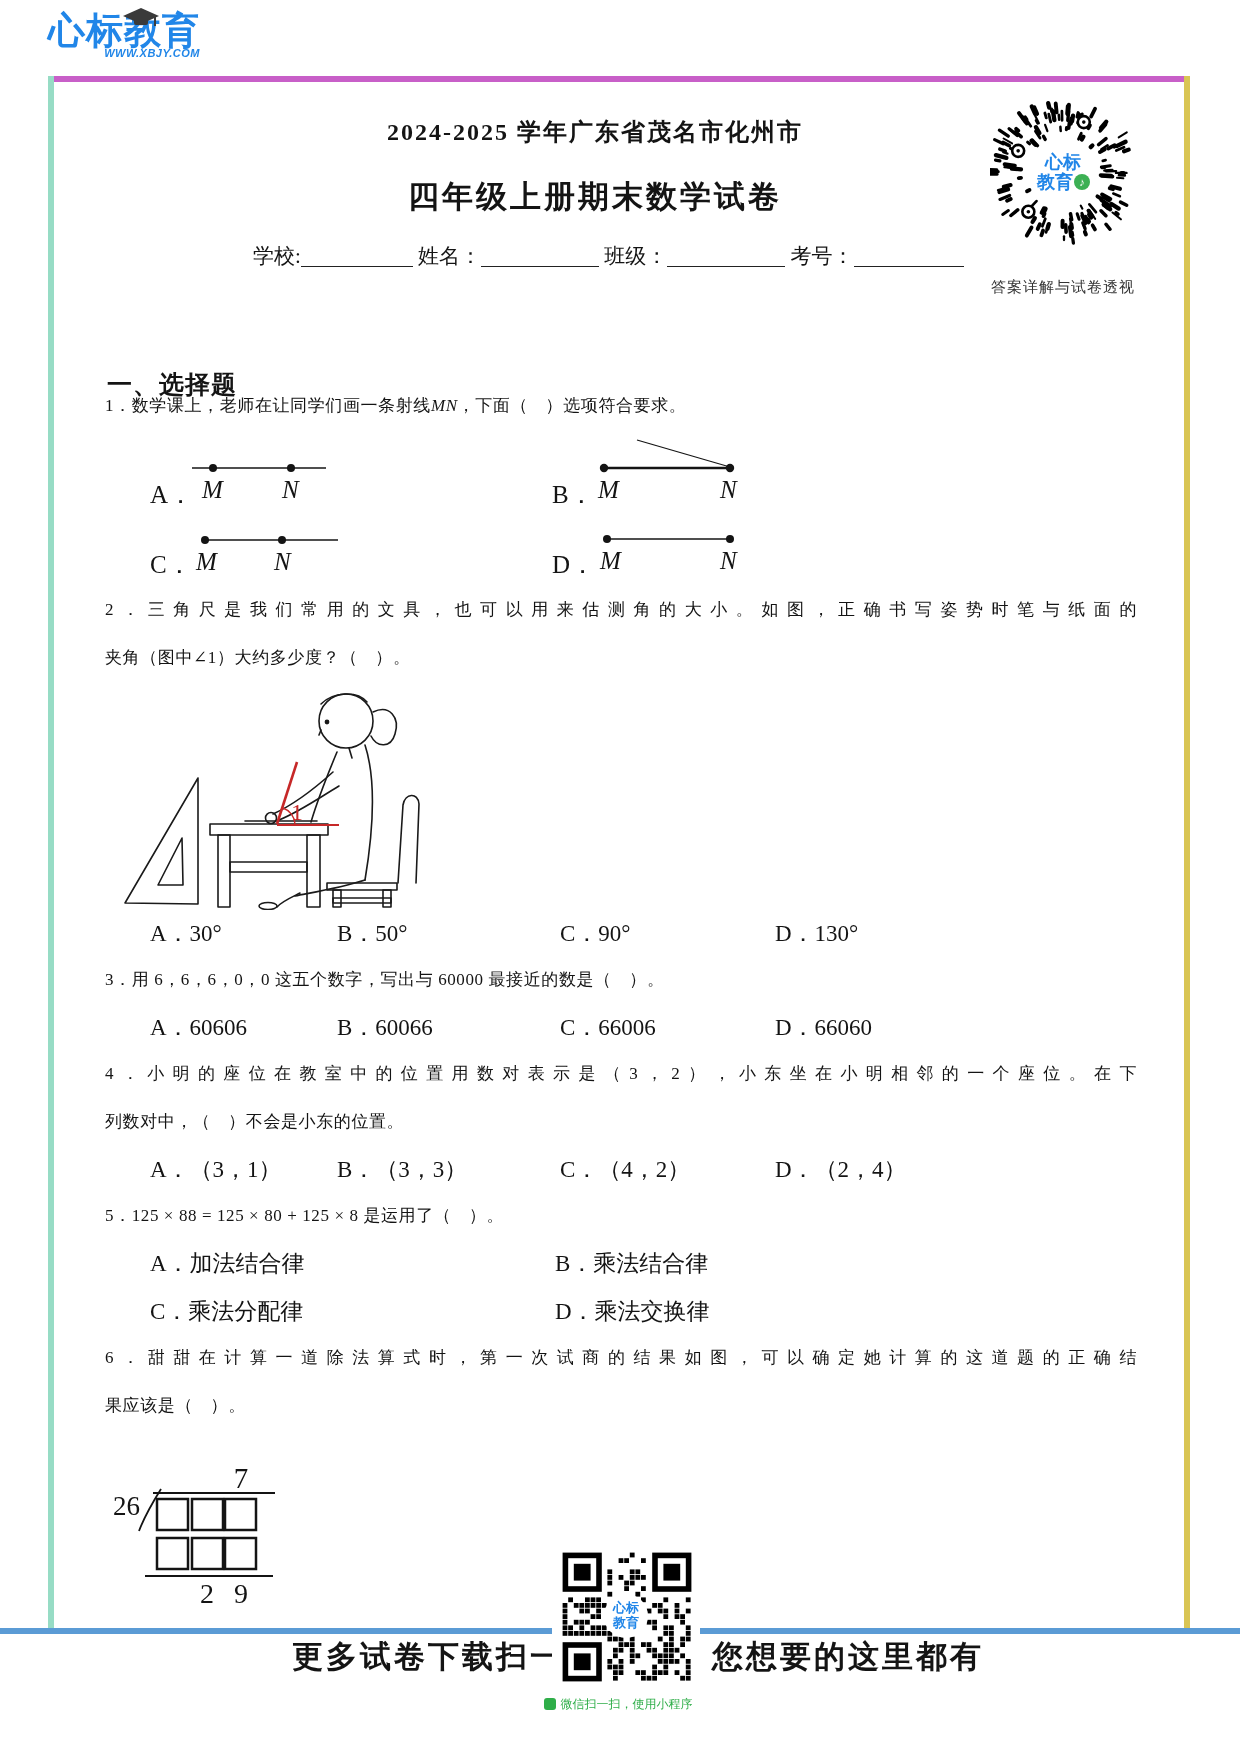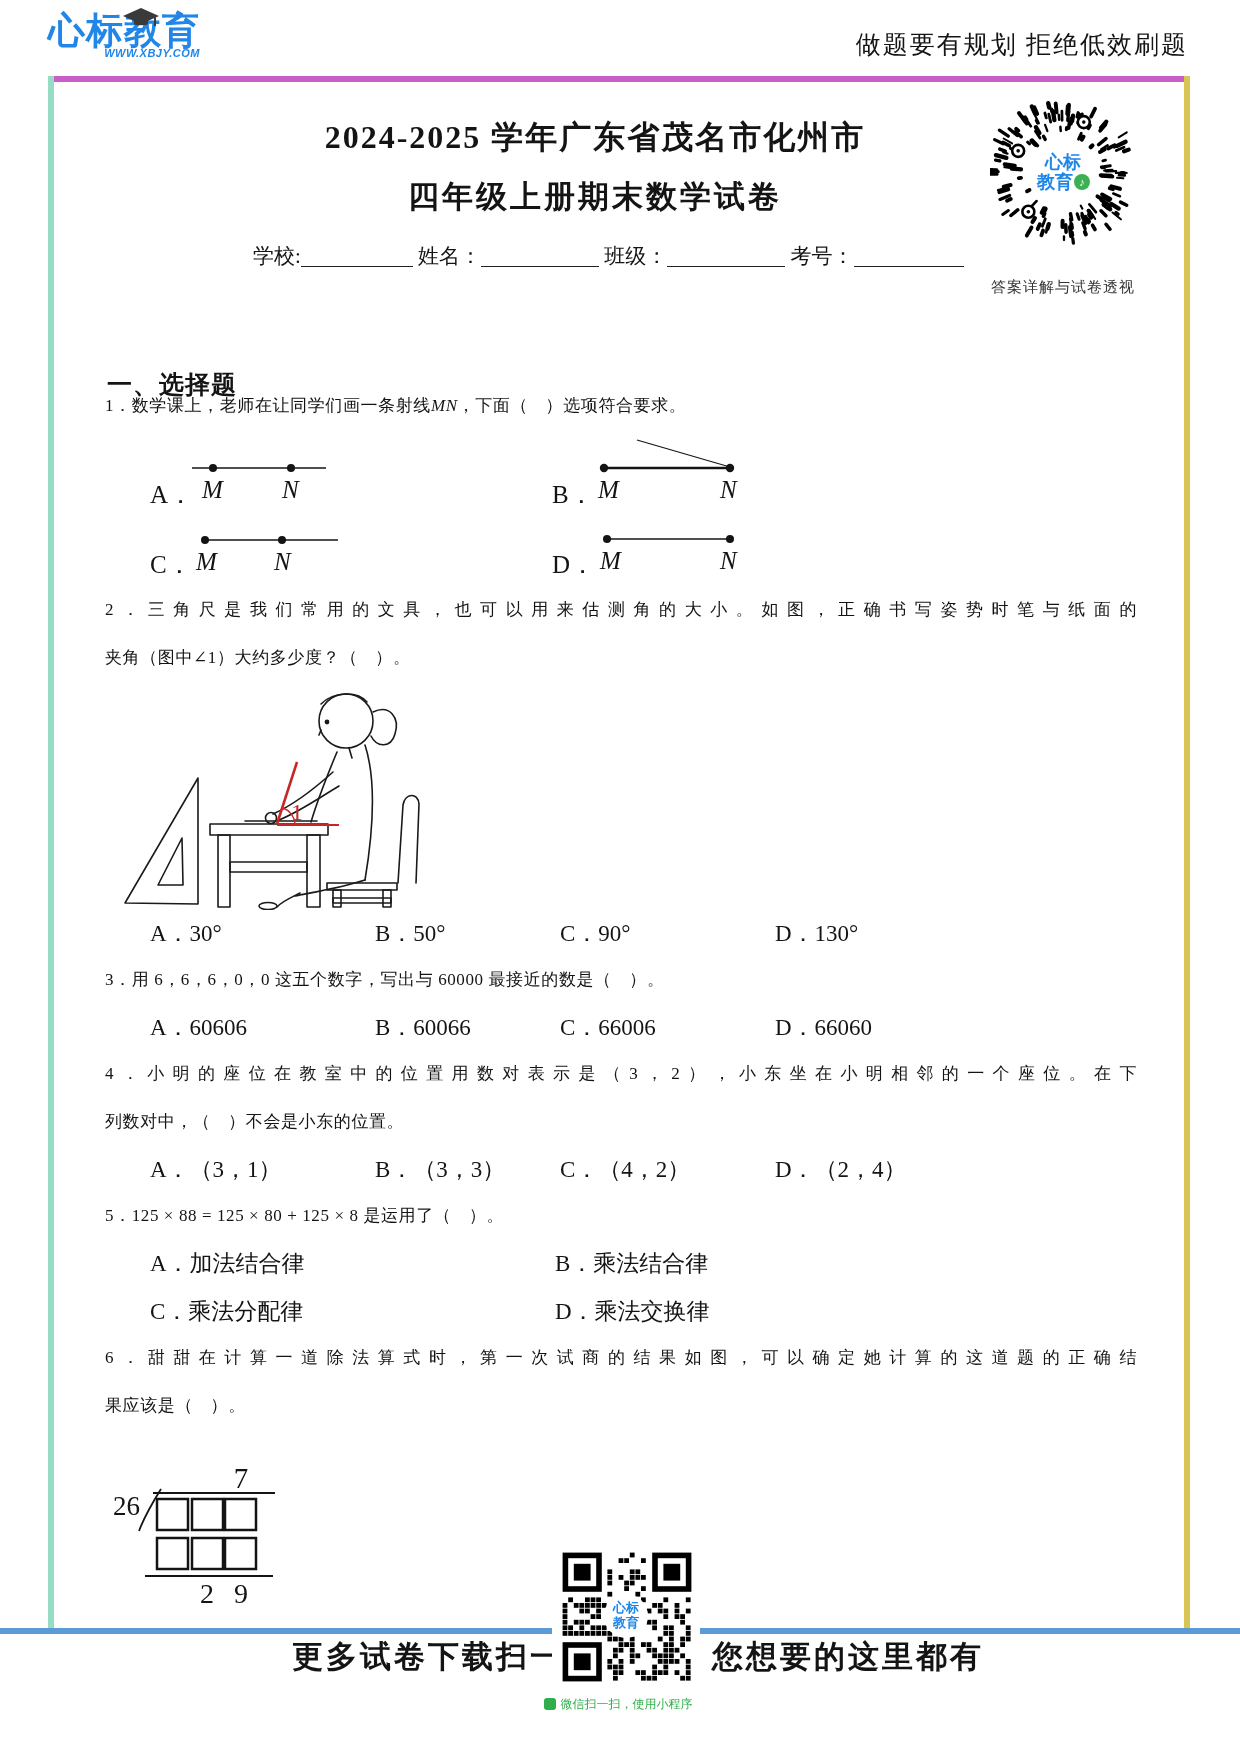--- a/index.html
+++ b/index.html
@@ -8,33 +8,33 @@
   .abs{position:absolute;}
   
   .logo-text{font-family:"Liberation Sans","DejaVu Sans",sans-serif;font-weight:bold;
              font-size:37px;color:#2186e8;letter-spacing:1px;line-height:1;}
   .logo-url{font-family:"Liberation Sans","DejaVu Sans",sans-serif;font-weight:bold;
             font-size:11px;color:#2186e8;letter-spacing:0.5px;font-style:italic;}
   .slogan{font-size:25px;letter-spacing:2px;white-space:nowrap;}
   
   .bar{position:absolute;}
   
-  .title1{font-size:32px;font-weight:bold;letter-spacing:2px;text-align:center;width:1070px;}
+  .title1{font-size:24px;font-weight:bold;letter-spacing:2px;text-align:center;width:1070px;}
   .title2{font-size:31px;font-weight:bold;letter-spacing:3px;text-align:center;width:1070px;}
   .inforow{font-size:21px;white-space:nowrap;}
   .blank{display:inline-block;border-bottom:1.6px solid #222;height:20px;vertical-align:-4px;}
   .qr-caption{font-size:15px;letter-spacing:1px;text-align:center;width:220px;
               font-family:"Liberation Sans","DejaVu Sans",sans-serif;color:#333;}
   
   .sechead{font-size:25px;font-weight:bold;letter-spacing:1px;}
   .qline{font-size:17px;letter-spacing:0.6px;white-space:nowrap;line-height:32px;}
   .just{white-space:normal;text-align:justify;text-align-last:justify;width:1032px;}
   .optrow{position:absolute;left:105px;width:1060px;height:34px;}
   .optrow span{position:absolute;top:0;font-size:23px;white-space:nowrap;}
-  .c1{left:45px;} .c2{left:232px;margin-left:38px;} .c3{left:455px;} .c4{left:670px;} .w2{left:450px;}
+  .c1{left:45px;} .c2{left:232px;} .c3{left:455px;} .c4{left:670px;} .w2{left:450px;}
   .abclabel{font-size:25px;}
   .mi{font-style:italic;}
   svg text.pt{font-style:italic;font-size:25px;fill:#141414;}
   svg text.num{fill:#141414;}
   
   .footline{position:absolute;left:0;width:1240px;height:6px;background:#5b9bd5;}
   .foottext{font-size:31px;font-weight:bold;letter-spacing:3px;white-space:nowrap;}
   .qr-bottom-wrap{position:absolute;background:#fff;padding:8px;}
   .wx-caption{font-size:12px;color:#2fae49;text-align:center;width:220px;
               font-family:"Liberation Sans","DejaVu Sans",sans-serif;white-space:nowrap;}
@@ -49,21 +49,20 @@
 
   <div class="abs" style="left:48px;top:12px;">
     <svg width="42" height="22" class="abs" style="left:72px;top:-6px;" viewBox="0 0 42 22">
       <polygon points="3,10 21,2 39,10 21,18" fill="#3a3a3a"></polygon>
       <rect x="14" y="13" width="14" height="6" rx="2" fill="#3a3a3a"></rect>
       <line x1="35" y1="11" x2="35" y2="20" stroke="#3a3a3a" stroke-width="2"></line>
     </svg>
     <div class="logo-text">心标教育</div>
     <div class="logo-url" style="text-align:right;margin-top:-2px;">WWW.XBJY.COM</div>
   </div>
-  <div class="abs slogan" style="right:52px;top:28px;">做题要有规划 拒绝低效刷题</div>
 
   <div class="bar" style="left:48px;top:76px;width:1142px;height:6px;background:#c85fc8;"></div>
   <div class="bar" style="left:48px;top:76px;width:6px;height:1552px;background:#97dcc5;"></div>
   <div class="bar" style="left:1184px;top:76px;width:6px;height:1552px;background:#d9c554;"></div>
 
   <div class="abs title1" style="left:60px;top:116px;">2024-2025 学年广东省茂名市化州市</div>
   <div class="abs inforow" style="left:253px;top:242px;">
     <span>学校:</span><span class="blank" style="width:112px;"></span>
     <span>姓名：</span><span class="blank" style="width:118px;"></span>
     <span>班级：</span><span class="blank" style="width:118px;"></span>

